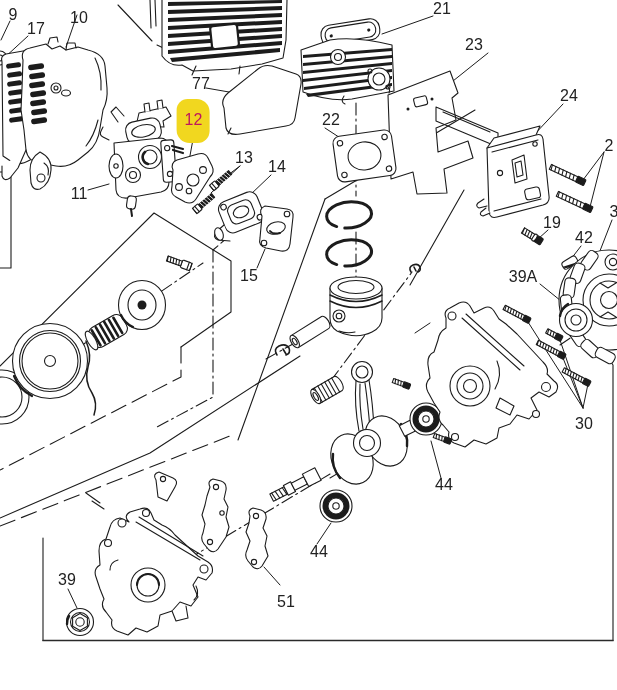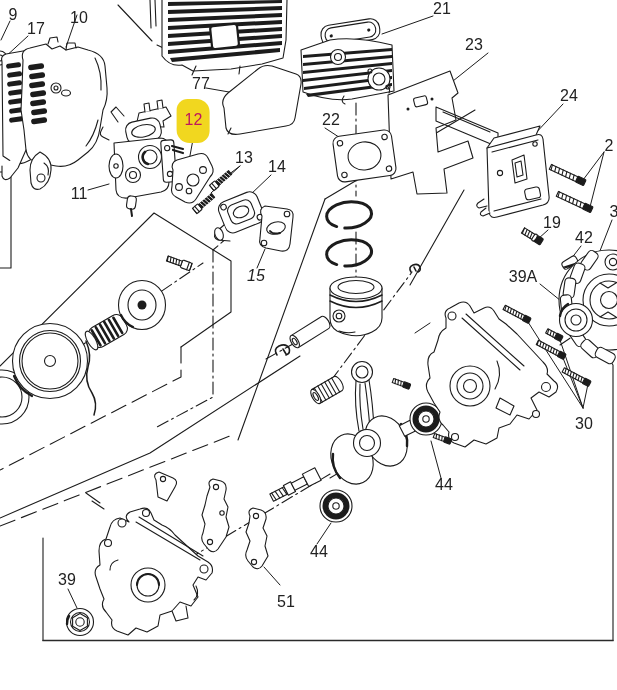--- a/index.html
+++ b/index.html
@@ -508,21 +508,21 @@
 </svg>
 
 <div class="callout" style="left: 13px; top: 15px;">9</div>
 <div class="callout" style="left: 36px; top: 29px;">17</div>
 <div class="callout" style="left: 79px; top: 18px;">10</div>
 <div class="callout" style="left: 201px; top: 84px;">77</div>
 <div class="callout hl" style="left: 193px; top: 121px;">12</div>
 <div class="callout" style="left: 79px; top: 194px;">11</div>
 <div class="callout" style="left: 244px; top: 158px;">13</div>
 <div class="callout" style="left: 277px; top: 167px;">14</div>
-<div class="callout" style="left: 256px; top: 276px; font-style: italic;">15</div>
+<div class="callout" style="left: 249px; top: 276px;">15</div>
 <div class="callout" style="left: 442px; top: 9px; text-align: right;">21</div>
 <div class="callout" style="left: 317px; top: 120px; margin-left: 14px;">22</div>
 <div class="callout" style="left: 474px; top: 45px;">23</div>
 <div class="callout" style="left: 569px; top: 96px;">24</div>
 <div class="callout" style="left: 609px; top: 146px;">2</div>
 <div class="callout" style="left: 614px; top: 212px;">3</div>
 <div class="callout" style="left: 552px; top: 223px;">19</div>
 <div class="callout" style="left: 584px; top: 238px;">42</div>
 <div class="callout" style="left: 523px; top: 277px;">39A</div>
 <div class="callout" style="left: 584px; top: 424px;">30</div>

